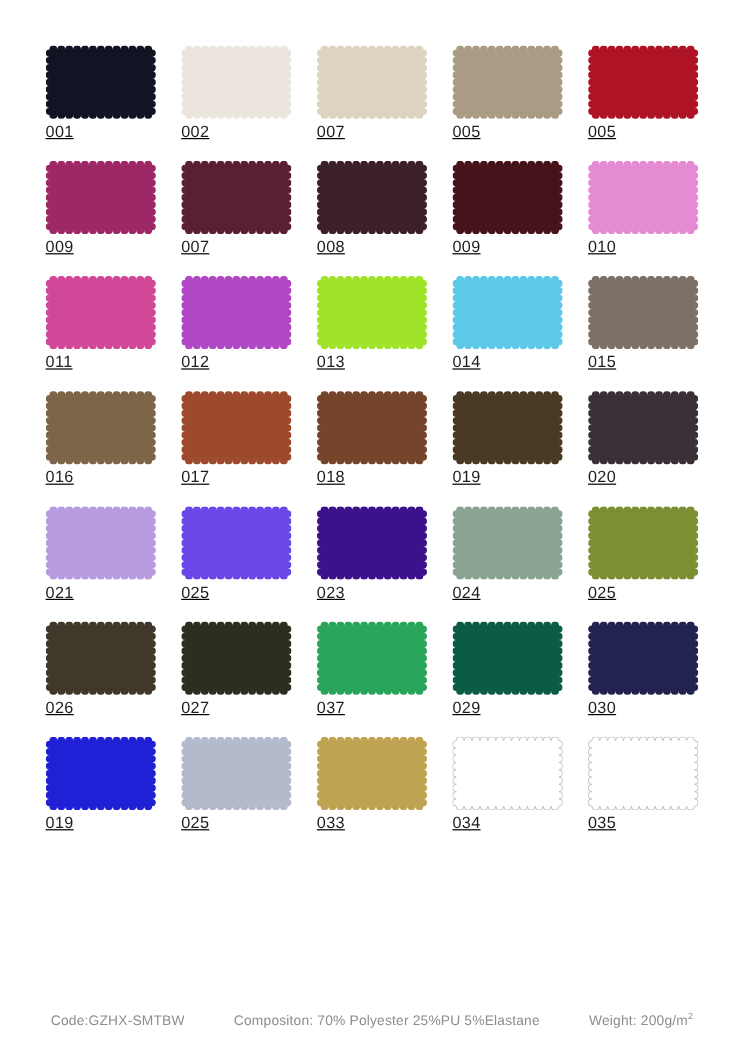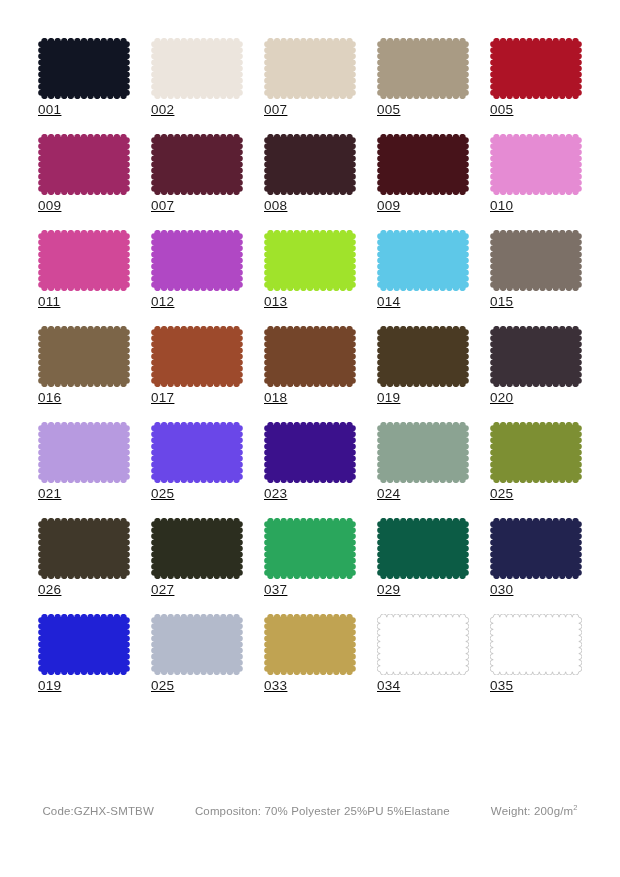--- a/index.html
+++ b/index.html
@@ -59,21 +59,21 @@
     color: #1d1d1d;
     letter-spacing: 0.3px;
     line-height: 16px;
     text-align: center;
     font-family: "Liberation Sans", sans-serif;
   }
 
   .footer-bar {
     position: absolute;
     left: 0;
-    top: 805px;
+    top: 845px;
     width: 620px;
     display: flex;
     justify-content: center;
     align-items: flex-start;
     font-size: 11.5px;
     color: #8d8d8d;
     letter-spacing: 0.15px;
   }
   .footer-item {
     white-space: nowrap;

